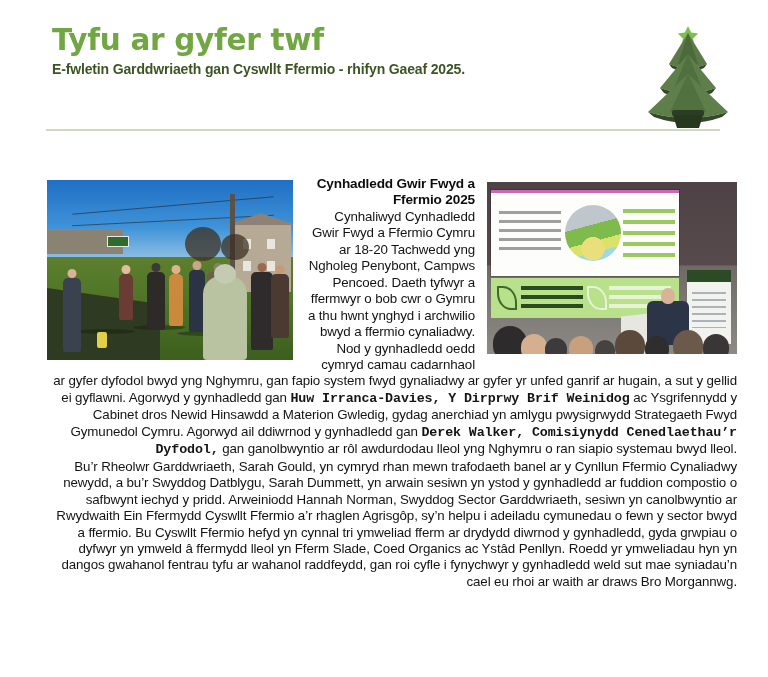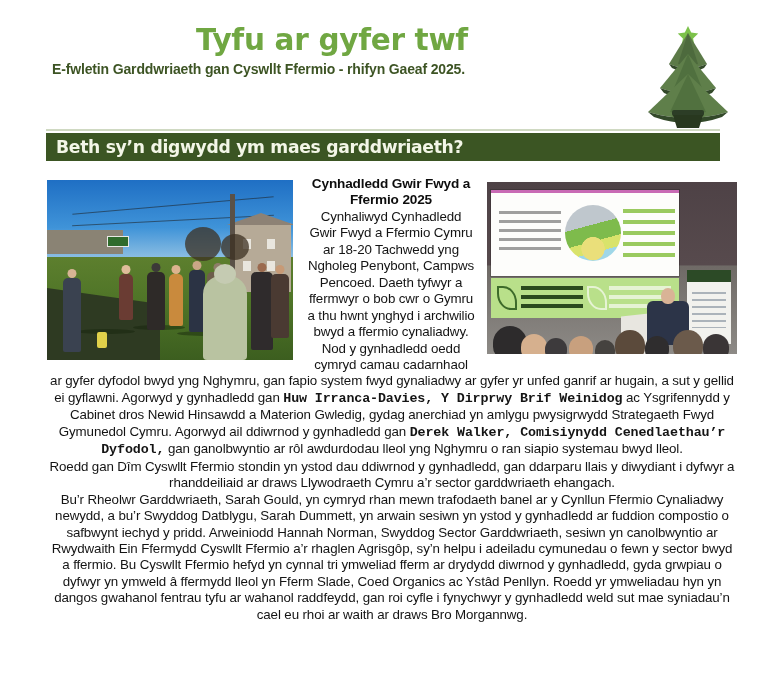--- a/index.html
+++ b/index.html
@@ -37,21 +37,20 @@
   }
   .title {
     font-family: "DejaVu Sans", sans-serif;
     font-size: 29.5px;
     font-weight: bold;
     color: #70a742;
     letter-spacing: -0.3px;
     line-height: 1.12;
     margin: 0;
     white-space: nowrap;
-    text-align: center;
   }
   .subtitle {
     font-family: "Liberation Sans", sans-serif;
     font-size: 14px;
     font-weight: bold;
     color: #3d5424;
     margin: 4px 0 0 0;
     letter-spacing: -0.15px;
     white-space: nowrap;
   }
@@ -106,21 +105,21 @@
   
   .article {
     position: absolute;
     left: 47px;
     top: 176px;
     width: 690px;
     font-size: 13.35px;
     line-height: 16.45px;
     color: #141414;
     letter-spacing: -0.12px;
-    text-align: center;
+    text-align: right;
   }
   .article-heading {
     font-weight: bold;
     font-size: 13.6px;
     color: #0d0d0d;
     margin: 0 0 0 0;
     display: block;
     letter-spacing: -0.15px;
   }
   .article p { margin: 0; }
@@ -314,23 +313,20 @@
         <path d="M56 58 L74 96 Q56 101 38 96 Z" fill="#51713f"></path>
         <path d="M16 96 Q56 108 96 96 L90 101 Q56 113 22 101 Z" fill="#33492a"></path>
 
         <rect x="40" y="94" width="32" height="6" rx="2" fill="#2c3d26"></rect>
         <path d="M41 99 L71 99 L67 112 L45 112 Z" fill="#28381f"></path>
       </svg>
     </div>
   </div>
 
   <div class="banner-rule"></div>
-  <div class="banner">
-    <span class="banner-text">Beth sy’n digwydd ym maes garddwriaeth?</span>
-  </div>
 
   <div class="article">
 
     <div class="photo-conf">
       <div class="conf-wall"></div>
 
       <div class="conf-screen">
         <div class="conf-txt-l"></div>
         <div class="conf-logo-circle"></div>
         <div class="conf-txt-r"></div>
@@ -414,18 +410,17 @@
       <div class="person" style="left:224px;bottom:22px; width:18px; height:64px; background:#4a3a32;">
           <span class="head" style="background:#c79a76;"></span>
         </div>
       <div class="person" style="left:50px; bottom:12px; width:10px; height:16px; background:#e0d04a; border-radius:2px;"></div>
     </div>
 
     <span class="article-heading">Cynhadledd Gwir Fwyd a Ffermio 2025</span>
 
     <div id="article-paragraphs">
         <p><span>Cynhaliwyd Cynhadledd Gwir Fwyd a Ffermio Cymru ar 18-20 Tachwedd yng Ngholeg Penybont, Campws Pencoed. Daeth tyfwyr a ffermwyr o bob cwr o Gymru a thu hwnt ynghyd i archwilio bwyd a ffermio cynaliadwy. Nod y gynhadledd oedd cymryd camau cadarnhaol ar gyfer dyfodol bwyd yng Nghymru, gan fapio system fwyd gynaliadwy ar gyfer yr unfed ganrif ar hugain, a sut y gellid ei gyflawni. Agorwyd y gynhadledd gan </span><b>Huw Irranca-Davies, Y Dirprwy Brif Weinidog</b><span> ac Ysgrifennydd y Cabinet dros Newid Hinsawdd a Materion Gwledig, gydag anerchiad yn amlygu pwysigrwydd Strategaeth Fwyd Gymunedol Cymru. Agorwyd ail ddiwrnod y gynhadledd gan </span><b>Derek Walker, Comisiynydd Cenedlaethau’r Dyfodol,</b><span> gan ganolbwyntio ar rôl awdurdodau lleol yng Nghymru o ran siapio systemau bwyd lleol.</span></p>
-        <p><span>Roedd gan Dîm Cyswllt Ffermio stondin yn ystod dau ddiwrnod y gynhadledd, gan ddarparu llais y diwydiant i dyfwyr a rhanddeiliaid ar draws Llywodraeth Cymru a’r sector garddwriaeth ehangach.</span></p>
         <p><span>Bu’r Rheolwr Garddwriaeth, Sarah Gould, yn cymryd rhan mewn trafodaeth banel ar y Cynllun Ffermio Cynaliadwy newydd, a bu’r Swyddog Datblygu, Sarah Dummett, yn arwain sesiwn yn ystod y gynhadledd ar fuddion compostio o safbwynt iechyd y pridd. Arweiniodd Hannah Norman, Swyddog Sector Garddwriaeth, sesiwn yn canolbwyntio ar Rwydwaith Ein Ffermydd Cyswllt Ffermio a’r rhaglen Agrisgôp, sy’n helpu i adeiladu cymunedau o fewn y sector bwyd a ffermio. Bu Cyswllt Ffermio hefyd yn cynnal tri ymweliad fferm ar drydydd diwrnod y gynhadledd, gyda grwpiau o dyfwyr yn ymweld â ffermydd lleol yn Fferm Slade, Coed Organics ac Ystâd Penllyn. Roedd yr ymweliadau hyn yn dangos gwahanol fentrau tyfu ar wahanol raddfeydd, gan roi cyfle i fynychwyr y gynhadledd weld sut mae syniadau’n cael eu rhoi ar waith ar draws Bro Morgannwg.</span></p>
       </div>
   </div>
 
 </div>
 
 </body></html>

